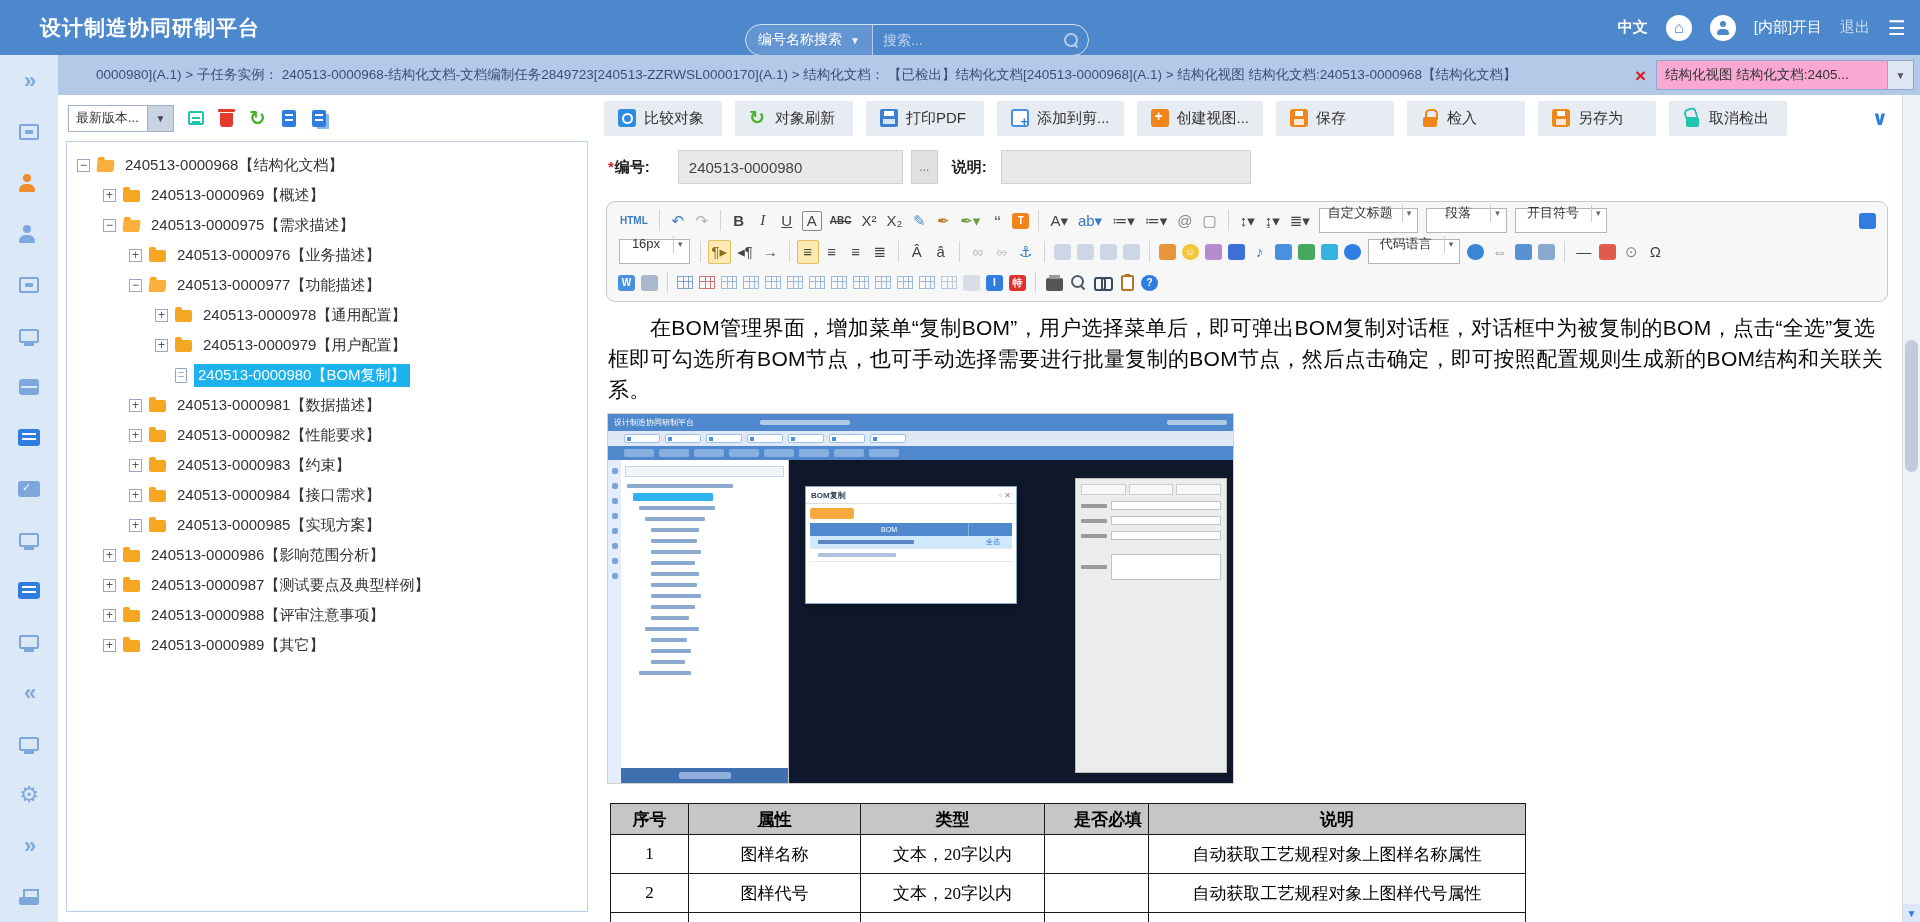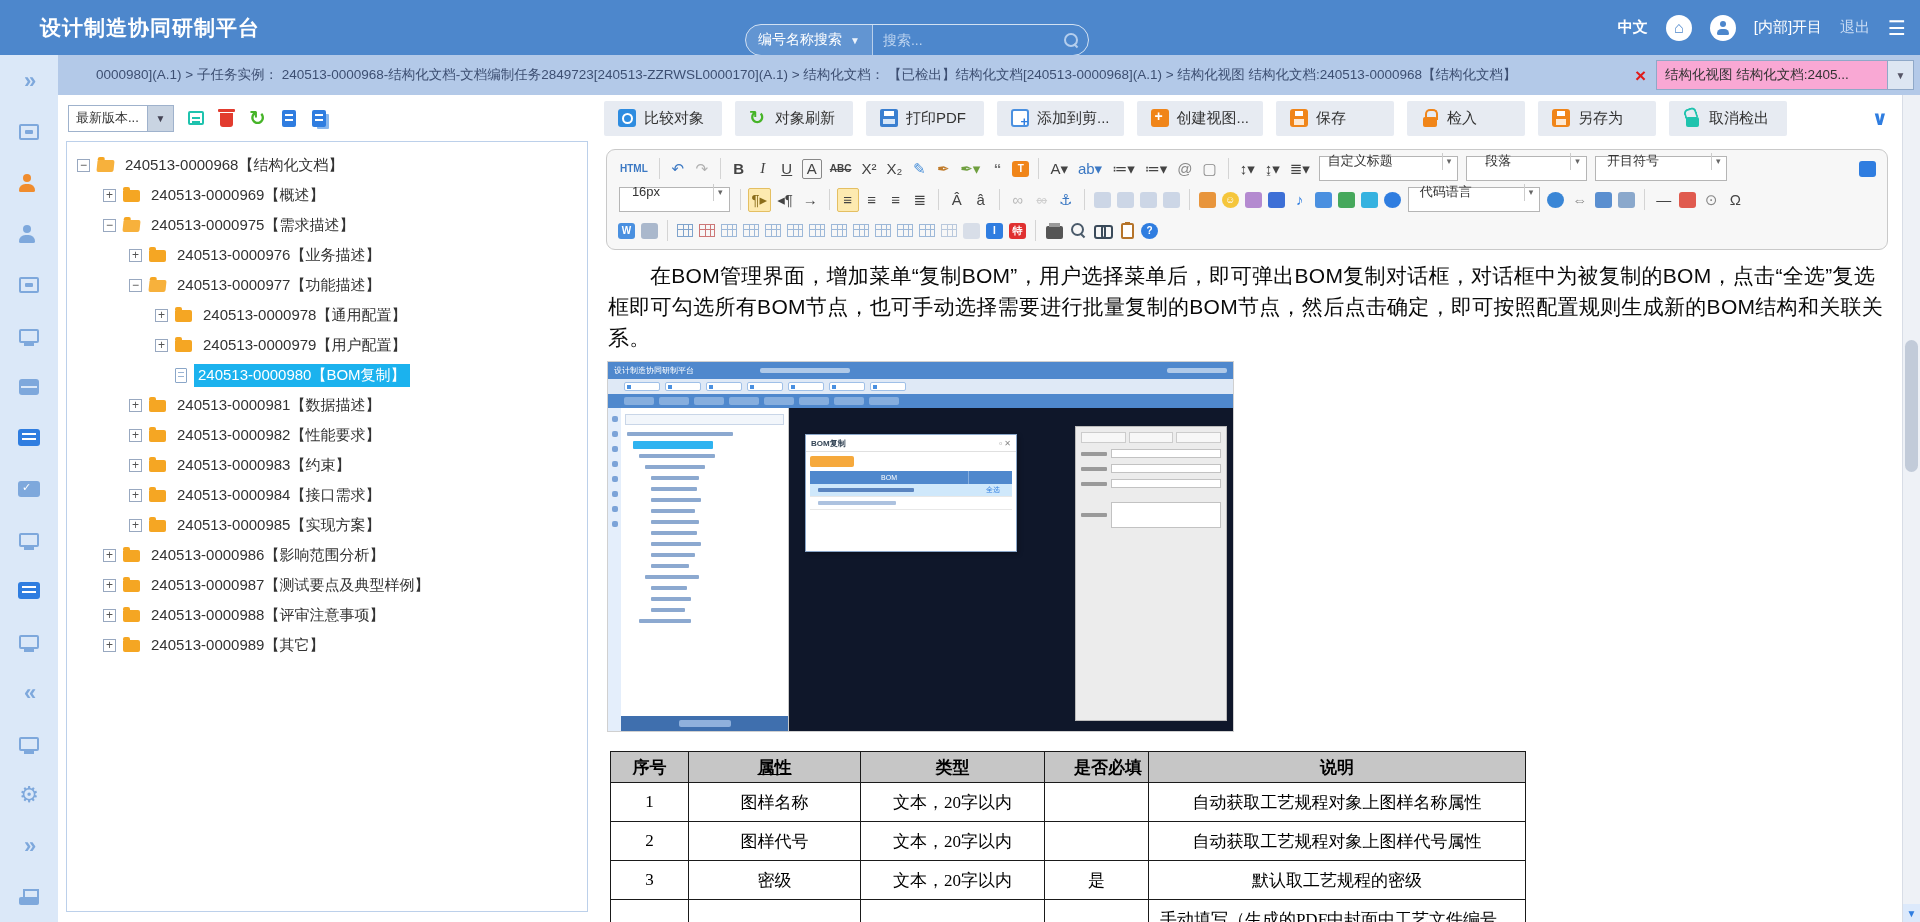--- a/index.html
+++ b/index.html
@@ -124,21 +124,21 @@
   .ed-row { display:flex; align-items:center; min-height:31px; flex-wrap:nowrap; overflow:hidden; }
   .ticon { display:inline-flex; align-items:center; justify-content:center; min-width:22px; height:24px; padding:0 3px; margin:0 1px; font-size:15px; color:#444; border:1px solid transparent; border-radius:2px; cursor:pointer; white-space:nowrap; }
   .ticon.mini { font-size:10px; font-weight:bold; }
   .ticon.bold { font-weight:bold; }
   .ticon.ital { font-style:italic; font-family:"Liberation Serif",serif; }
   .ticon.und { text-decoration:underline; }
   .ticon.strike { text-decoration:line-through; }
   .ticon.boxed { border:1px solid #888; height:20px; min-width:20px; margin:0 3px; }
   .ticon.hl { background:#fdeab0; border:1px solid #e4bf62; }
   .tsep { width:1px; height:21px; background:#d4d4d4; margin:0 6px; flex:0 0 1px; }
-  .tselect { display:inline-flex; align-items:center; background:#fff; border:1px solid #b5b5b5; height:25px; padding:0 2px 16px 8px; font-size:13px; color:#333; margin:0 4px; cursor:pointer; white-space:nowrap;gap:40px; }
+  .tselect { display:inline-flex; align-items:center; background:#fff; border:1px solid #b5b5b5; height:25px; padding:0 2px 16px 8px; font-size:13px; color:#333; margin:0 4px; cursor:pointer; white-space:nowrap; }
   .tselect .arr { margin-left:9px; color:#666; font-size:9px; border-left:1px solid #ccc; padding:4px 4px; }
   .cicon { display:inline-flex; align-items:center; justify-content:center; width:17px; height:16px; border-radius:3px; margin:0 3px; color:#fff; font-size:10px; font-weight:bold; cursor:pointer; flex:0 0 17px; }
   .cicon.round { border-radius:50%; }
   .gicon { width:16px; height:13px; border:1px solid currentColor; margin:0 3px; cursor:pointer; flex:0 0 16px;
     background:linear-gradient(currentColor,currentColor) 0 4px/100% 1px no-repeat,
                linear-gradient(currentColor,currentColor) 5px 0/1px 100% no-repeat,
                linear-gradient(currentColor,currentColor) 10px 0/1px 100% no-repeat; }
   .magi { width:15px; height:15px; position:relative; margin:0 4px; cursor:pointer; flex:0 0 15px; }
   .magi::before { content:""; position:absolute; left:0; top:0; width:9px; height:9px; border:2px solid #4a5a6a; border-radius:50%; }
   .magi::after { content:""; position:absolute; left:10px; top:10px; width:5px; height:2px; background:#4a5a6a; transform:rotate(45deg); transform-origin:left center; }
@@ -434,20 +434,27 @@
             <span class="ai ai-save"></span>
             <span>另存为</span>
           </button>
           <button class="act-btn">
             <span class="ai ai-unlock"></span>
             <span>取消检出</span>
           </button>
           <span class="collapse-chev">∨</span>
         </div>
 
+      <div class="form-row">
+        <span class="f-label"><span class="f-req">*</span><span>编号:</span></span>
+        <input class="f-input f-code" value="240513-0000980" style="">
+        <button class="f-more">...</button>
+        <span class="f-label" style="margin-left:6px">说明:</span>
+        <input class="f-input f-desc" value="" style="">
+      </div>
 
       <div class="ed-toolbar">
         <div class="ed-row">
             <span class="ticon mini" style="color: rgb(59, 120, 195);">HTML</span>
             <span class="tsep"></span>
             <span class="ticon" style="color: rgb(59, 120, 195);">↶</span>
             <span class="ticon" style="color: rgb(176, 176, 176);">↷</span>
             <span class="tsep"></span>
             <span class="ticon bold">B</span>
             <span class="ticon ital">I</span>

